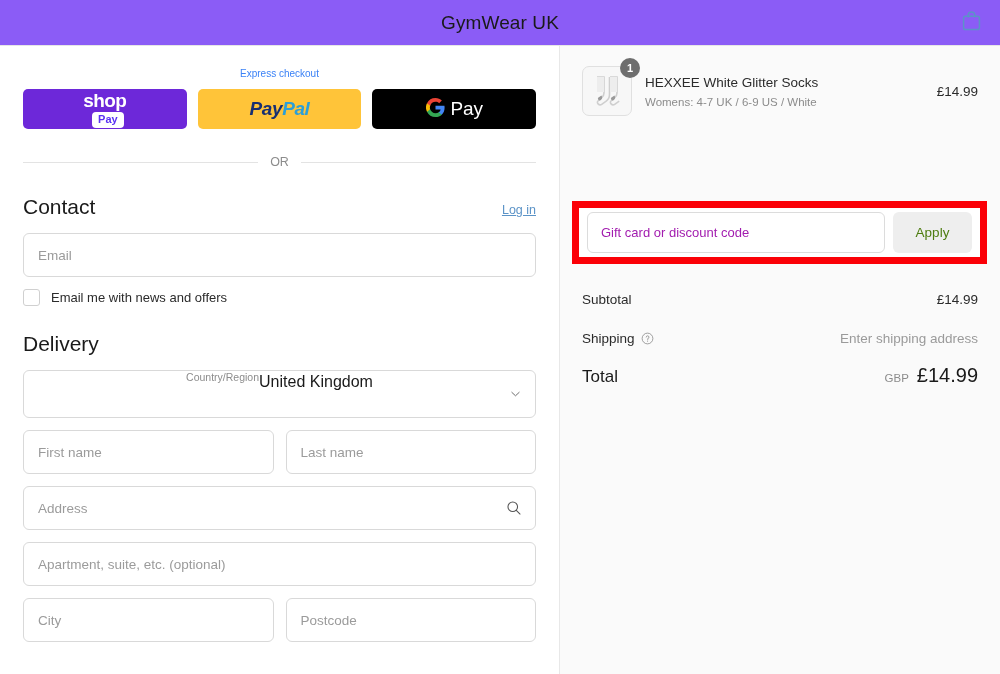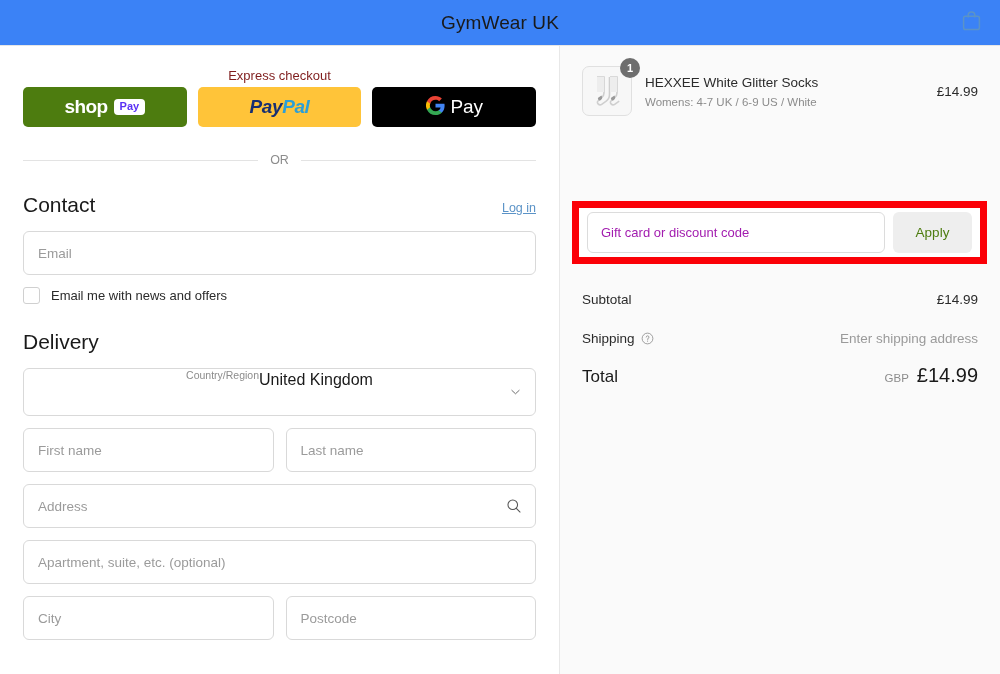--- a/index.html
+++ b/index.html
@@ -9,21 +9,21 @@
     background: #ffffff;
     overflow: hidden;
     -webkit-font-smoothing: antialiased;
   }
   .page { position: relative; width: 1000px; height: 674px; }
 
   
   .header {
     position: relative;
     height: 46px;
-    background: #3b82f6;
+    background: #8b5cf6;
     border-bottom: 1px solid #e6e6e6;
     display: flex; align-items: center; justify-content: center;
   }
   .shop-title {
     font-size: 19px; color: #1a1a1a; letter-spacing: .1px;
   }
   .cart-icon-btn {
     position: absolute; right: 14px; top: 50%; transform: translateY(-50%);
     width: 30px; height: 30px;
     display: flex; align-items: center; justify-content: center;
@@ -43,32 +43,32 @@
     width: 440px; height: 628px;
     background: #fafafa;
     position: relative;
     padding: 0 22px;
     overflow: hidden;
   }
 
   
   .express-label {
     text-align: center;
-    font-size: 13px;
-    color: #7f1d1d;
+    font-size: 10px;
+    color: #3b82f6;
     padding-top: 22px;
-    padding-bottom: 4px;
+    padding-bottom: 10px;
   }
   .wallet-row { display: flex; gap: 11px; }
   .wallet-btn {
     flex: 1; height: 40px; border-radius: 5px;
     display: flex; align-items: center; justify-content: center;
     cursor: pointer; border: none; position: relative;
   }
-  .wallet-shoppay { background: #4d7c0f; }
+  .wallet-shoppay { background: #6d28d9; flex-direction: column; }
   .sp-word {
     color: #fff; font-size: 19px; font-weight: bold;
     letter-spacing: -.6px;
   }
   .sp-badge {
     background: #ffffff; color: #5a31f4;
     font-size: 11px; font-weight: bold;
     border-radius: 4px; padding: 2px 6px 3px;
     margin-left: 6px; line-height: 1;
   }

